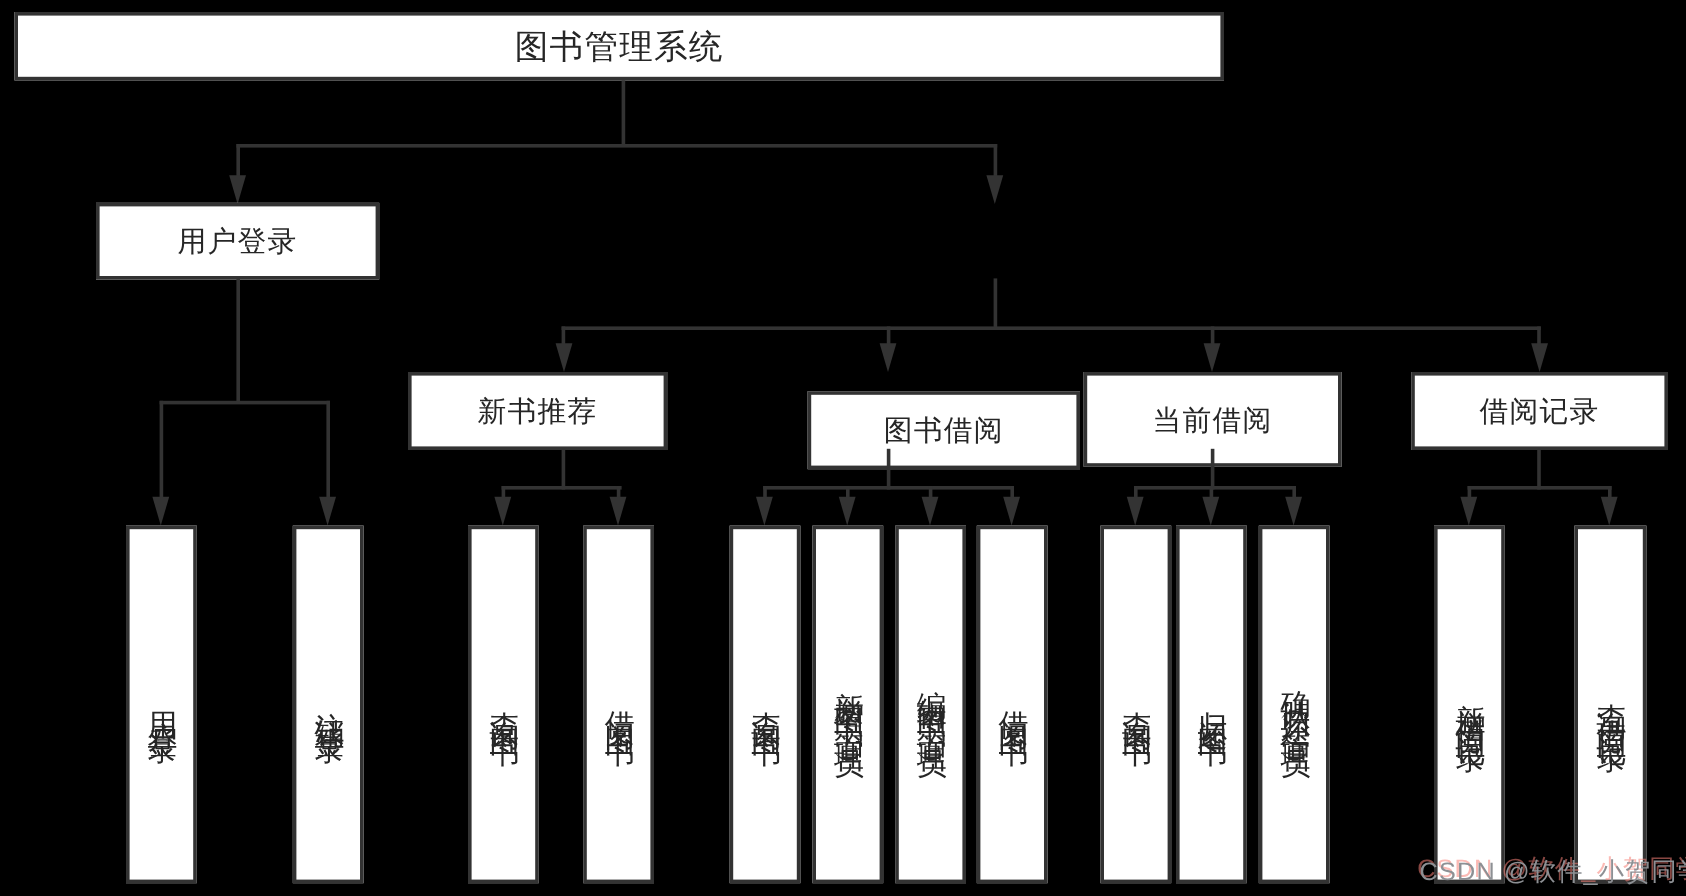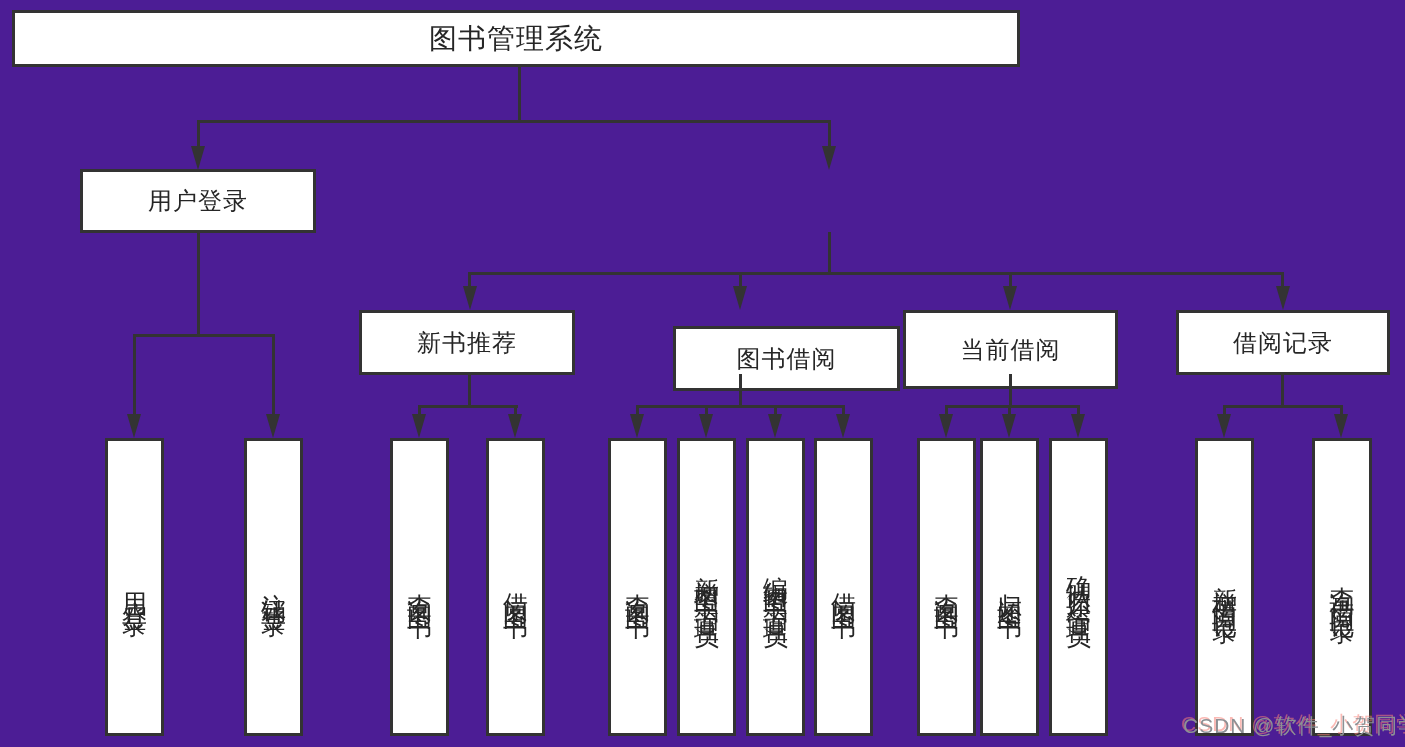--- a/index.html
+++ b/index.html
@@ -1,19 +1,19 @@
 <!DOCTYPE html>
 <html><head>
 <meta charset="utf-8">
 <style>
   html,body{margin:0;padding:0;background:#ffffff;}
   #stage{
     position:relative;
     width:1405px;height:747px;
-    background:#4c1d95;
+    background:#000000;
     font-family:"Liberation Sans", sans-serif;
     overflow:hidden;
   }
   .box{
     position:absolute;
     box-sizing:border-box;
     border:3px solid #333333;
     background:#ffffff;
     display:flex;
     align-items:center;
@@ -80,21 +80,21 @@
   <div class="line" style="left:468px;top:272px;width:816px;height:3px;"></div>
   <div class="line" style="left:468px;top:272px;width:3px;height:18px;"></div>
   <div class="arrowhead" style="left:463px;top:286px;"></div>
   <div class="line" style="left:739px;top:272px;width:3px;height:18px;"></div>
   <div class="arrowhead" style="left:733px;top:286px;"></div>
   <div class="line" style="left:1009px;top:272px;width:3px;height:18px;"></div>
   <div class="arrowhead" style="left:1003px;top:286px;"></div>
   <div class="line" style="left:1281px;top:272px;width:3px;height:18px;"></div>
   <div class="arrowhead" style="left:1276px;top:286px;"></div>
 
-  <div class="box" style="left:359px;top:310px;width:216px;height:65px;">
+  <div class="box" style="left:340px;top:310px;width:216px;height:65px;">
     <span class="hlabel">新书推荐</span>
   </div>
   <div class="box" style="left:633px;top:326px;width:227px;height:65px;margin-left:40px;">
     <span class="hlabel">图书借阅</span>
   </div>
   <div class="box" style="left:903px;top:310px;width:215px;height:79px;">
     <span class="hlabel">当前借阅</span>
   </div>
   <div class="box" style="left:1176px;top:310px;width:214px;height:65px;">
     <span class="hlabel">借阅记录</span>

